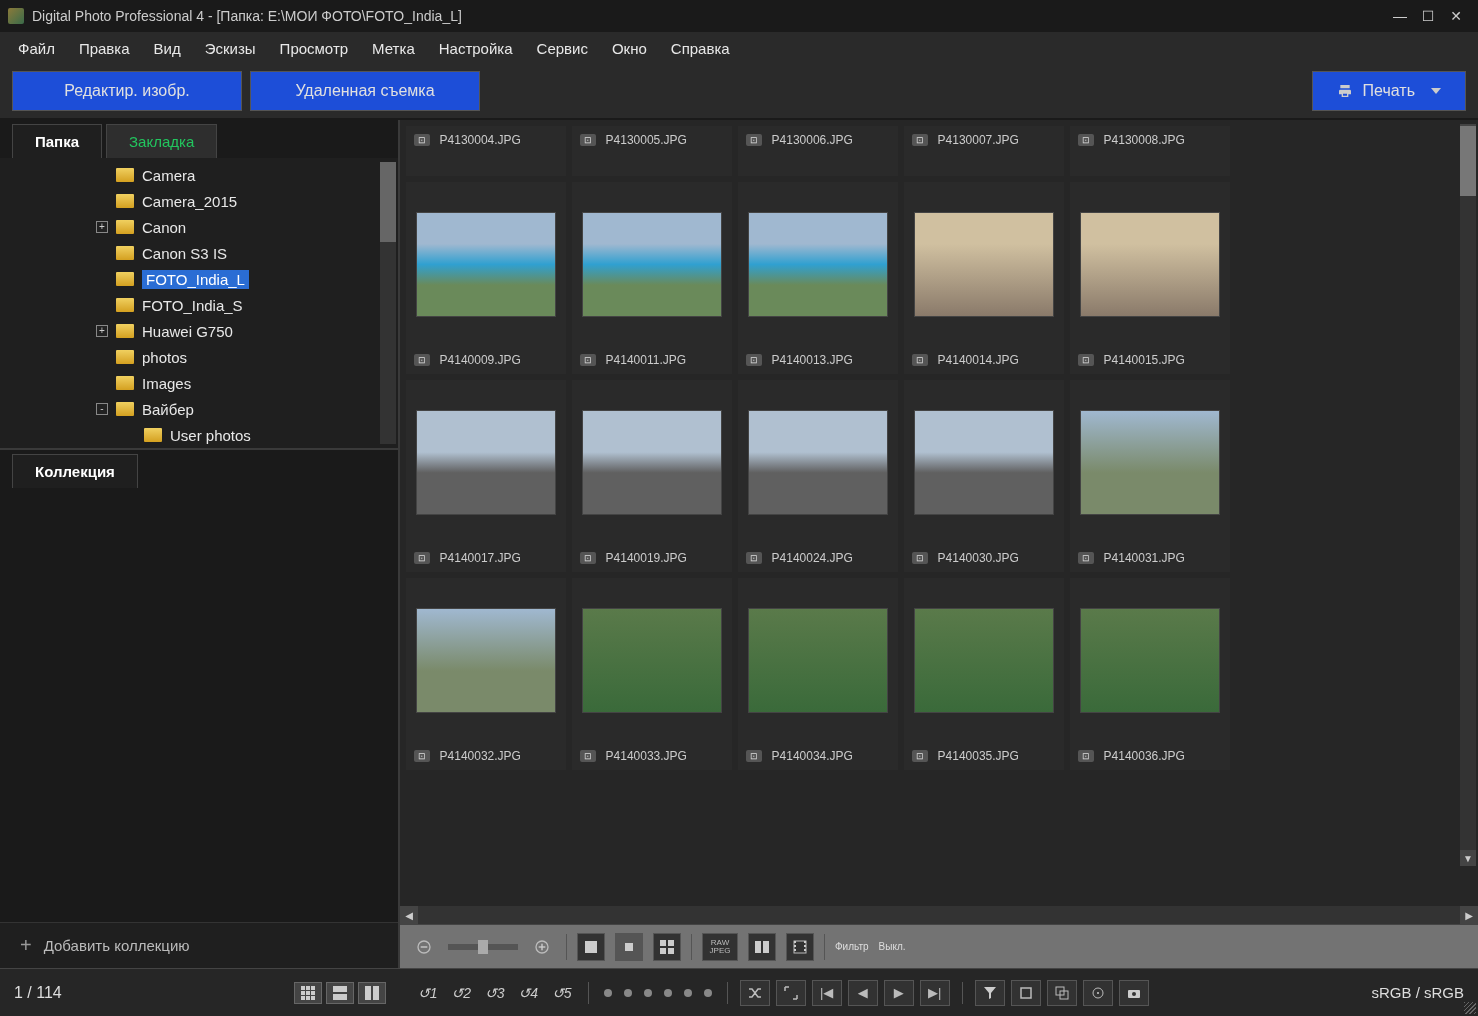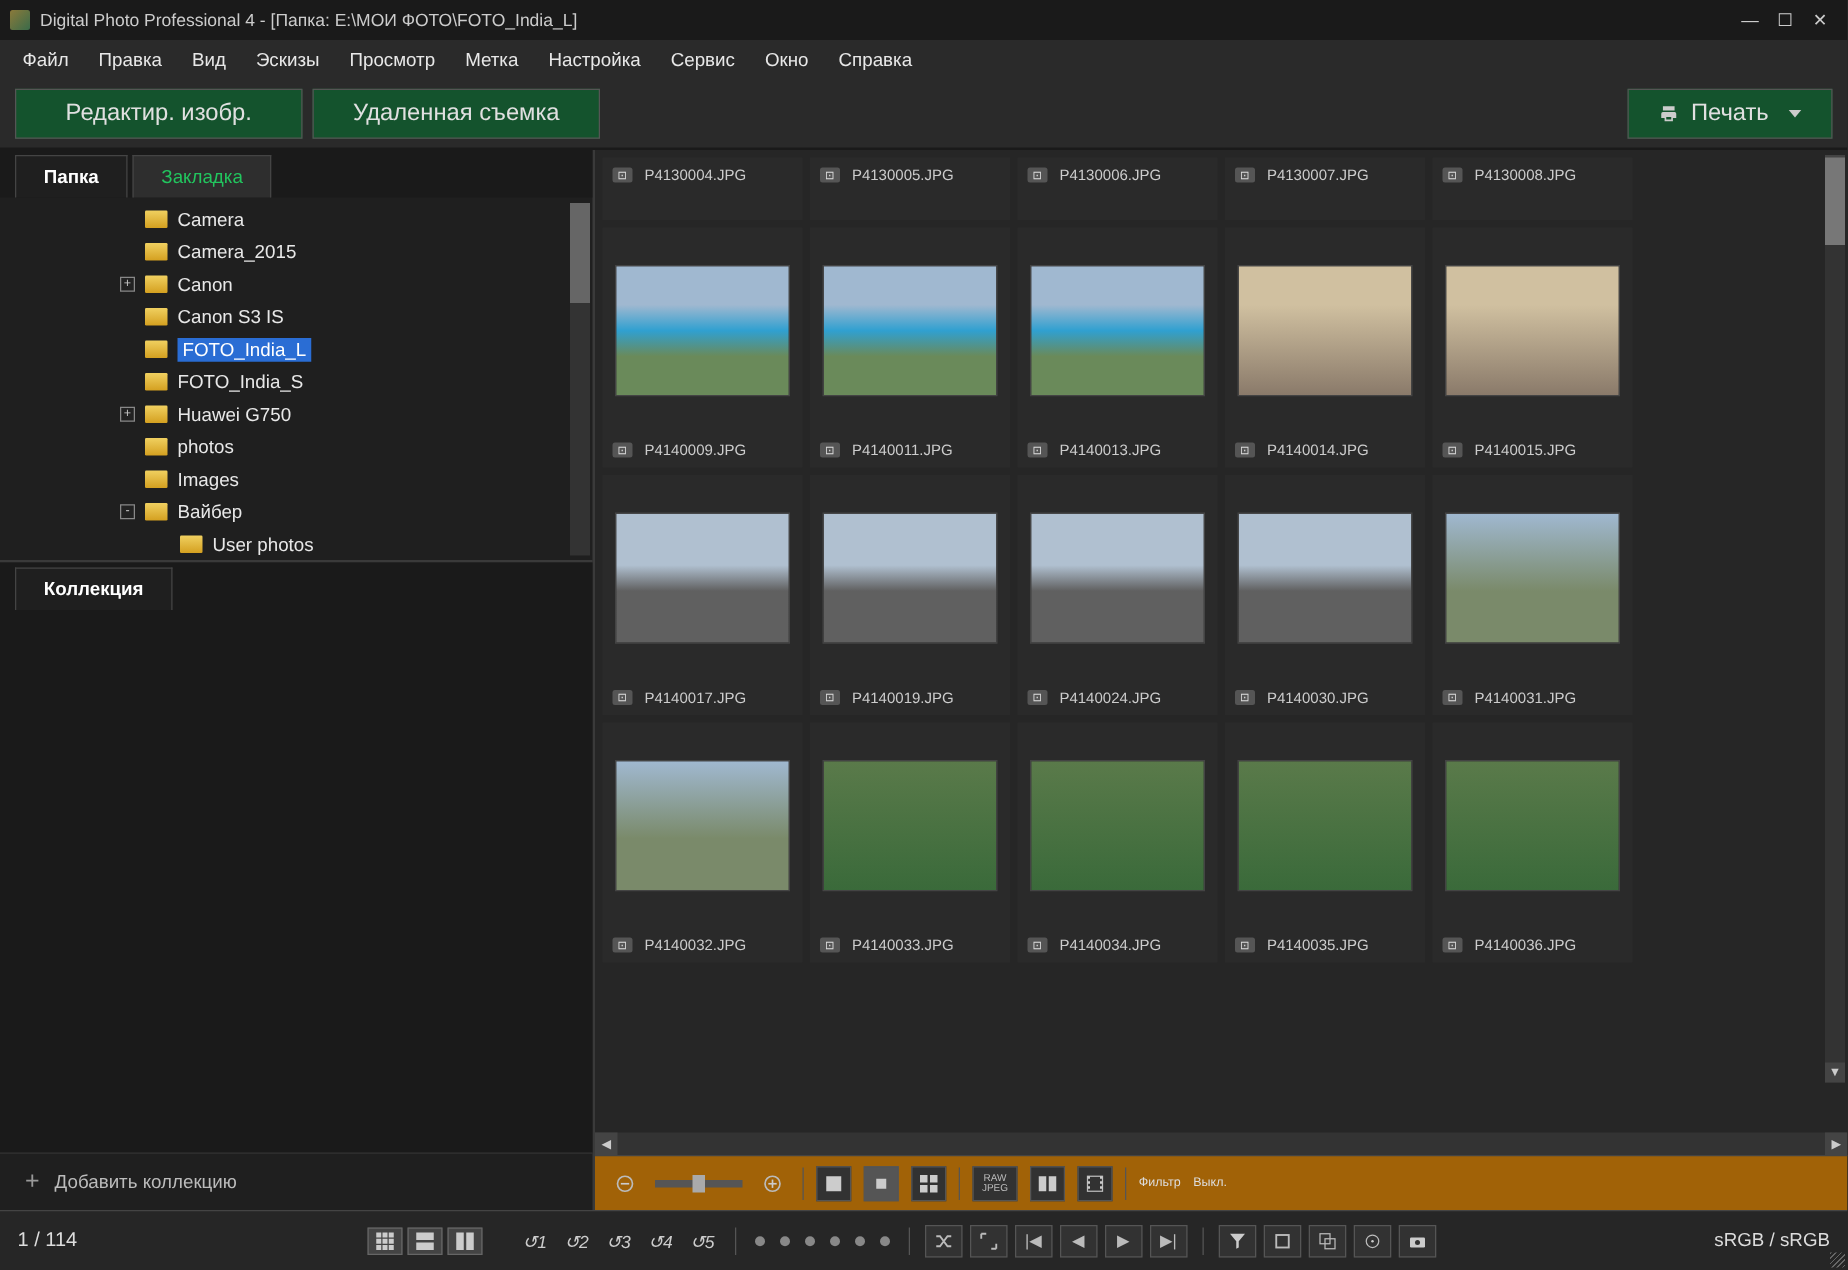--- a/index.html
+++ b/index.html
@@ -4,27 +4,27 @@
 <style>
 *{margin:0;padding:0;box-sizing:border-box;font-family:"Segoe UI",Arial,sans-serif;user-select:none}
 body{background:#2a2a2a;color:#ddd;width:1478px;height:1016px;overflow:hidden;position:relative;font-size:13px}
 .titlebar{height:32px;background:#1a1a1a;display:flex;align-items:center;padding:0 8px;color:#ccc;font-size:14px}
 .titlebar .icon{width:16px;height:16px;margin-right:8px;background:linear-gradient(135deg,#8b7a3a,#3a6b4a);border-radius:2px}
 .titlebar .spacer{flex:1}
 .titlebar .winbtn{width:28px;height:24px;display:flex;align-items:center;justify-content:center;color:#ccc;font-size:14px;cursor:pointer}
 .menubar{height:32px;background:#2a2a2a;display:flex;align-items:center;padding:0 10px;gap:8px;font-size:15px;color:#e8e8e8}
 .menubar span{padding:4px 8px;cursor:pointer}
 .toolbar{height:56px;background:#2a2a2a;display:flex;align-items:center;padding:0 12px;gap:8px;border-bottom:2px solid #1a1a1a}
-.tbtn{background:#14532d;border:1px solid #555;color:#e0e0e0;height:40px;padding:0 24px;font-size:19px;cursor:pointer;display:flex;align-items:center;gap:10px}
+.tbtn{background:#1d4ed8;border:1px solid #555;color:#e0e0e0;height:40px;padding:0 24px;font-size:16px;cursor:pointer;display:flex;align-items:center;gap:10px}
 .tbtn.wide{min-width:230px;justify-content:center}
 .toolbar .spacer{flex:1}
 .tbtn .tri{border-left:5px solid transparent;border-right:5px solid transparent;border-top:6px solid #ccc;margin-left:6px}
 .tbtn svg{fill:#ddd}
 .main{display:flex;height:calc(100% - 32px - 32px - 56px - 48px)}
-.leftpanel{width:476px;background:#1f1f1f;display:flex;flex-direction:column;border-right:2px solid #3a3a3a}
+.leftpanel{width:400px;background:#1f1f1f;display:flex;flex-direction:column;border-right:2px solid #3a3a3a}
 .tree-section{height:330px;display:flex;flex-direction:column;border-bottom:2px solid #3a3a3a}
 .tabs{display:flex;height:38px;background:#1a1a1a;padding-left:12px;gap:4px;align-items:flex-end}
 .tab{background:#2e2e2e;color:#22c55e;padding:8px 22px;cursor:pointer;font-size:15px;border:1px solid #444;border-bottom:none}
 .tab.active{background:#1f1f1f;color:#fff;font-weight:600}
 .tree{flex:1;overflow-y:auto;padding:4px 0 4px 46px;position:relative}
 .tree-scrollbar{position:absolute;right:2px;top:4px;width:16px;height:calc(100% - 8px);background:#333}
 .tree-thumb{position:absolute;right:2px;top:4px;width:16px;height:80px;background:#666;cursor:pointer}
 .tree-row{display:flex;align-items:center;height:26px;font-size:15px;color:#e8e8e8;cursor:pointer;padding-left:70px;position:relative}
 .tree-row.sub{padding-left:98px}
 .tree-row .exp{position:absolute;left:50px;width:12px;height:12px;border:1px solid #888;background:#222;color:#ccc;font-size:10px;line-height:10px;text-align:center}
@@ -49,21 +49,21 @@
 .thumb-meta .badge{background:#555;color:#ddd;font-size:9px;padding:1px 4px;border-radius:2px}
 .thumb-cell.row0{height:50px}
 .vscroll{position:absolute;right:2px;top:6px;width:16px;bottom:40px;background:#333}
 .vscroll .vthumb{position:absolute;top:0;width:100%;height:70px;background:#777;cursor:pointer}
 .vscroll .arrow{position:absolute;width:100%;height:16px;background:#444;color:#ccc;display:flex;align-items:center;justify-content:center;font-size:10px;cursor:pointer}
 .vscroll .arrow.up{top:-2px}
 .vscroll .arrow.down{bottom:0}
 .hscroll{height:18px;background:#333;display:flex;align-items:center}
 .hscroll .harrow{width:18px;height:100%;background:#444;color:#ccc;display:flex;align-items:center;justify-content:center;font-size:10px;cursor:pointer}
 .hscroll .htrack{flex:1}
-.thumb-toolbar{height:44px;background:#a16207;display:flex;align-items:center;padding:0 10px;gap:10px;border-top:1px solid #444}
+.thumb-toolbar{height:44px;background:#737373;display:flex;align-items:center;padding:0 10px;gap:10px;border-top:1px solid #444}
 .thumb-toolbar .ico{width:28px;height:28px;display:flex;align-items:center;justify-content:center;color:#bbb;cursor:pointer;border:1px solid transparent}
 .thumb-toolbar .ico.box{border:1px solid #555;background:#323232}
 .thumb-toolbar .ico.active{background:#555}
 .thumb-toolbar .slider{width:70px;height:6px;background:#555;position:relative}
 .thumb-toolbar .slider .knob{position:absolute;left:30px;top:-4px;width:10px;height:14px;background:#aaa;cursor:pointer}
 .thumb-toolbar .sep{width:1px;height:26px;background:#555}
 .thumb-toolbar .txt{color:#ddd;font-size:10px}
 .bottombar{height:48px;background:#262626;display:flex;align-items:center;border-top:1px solid #444}
 .bottombar .left{width:400px;display:flex;align-items:center;padding:0 14px;gap:14px}
 .bottombar .counter{color:#ddd;font-size:16px}

